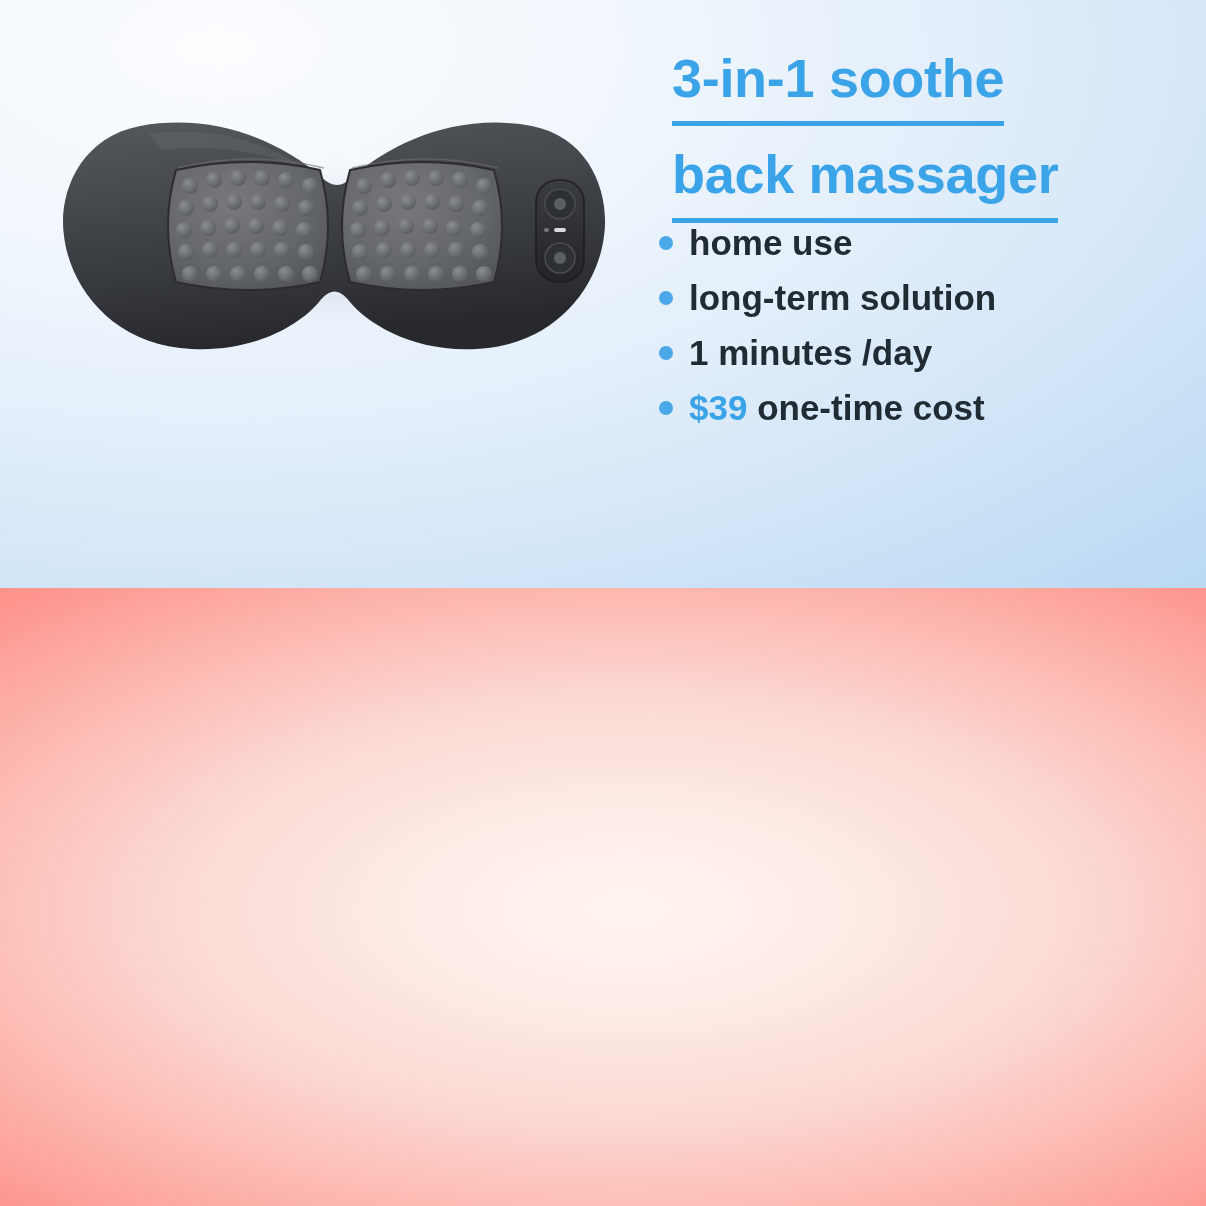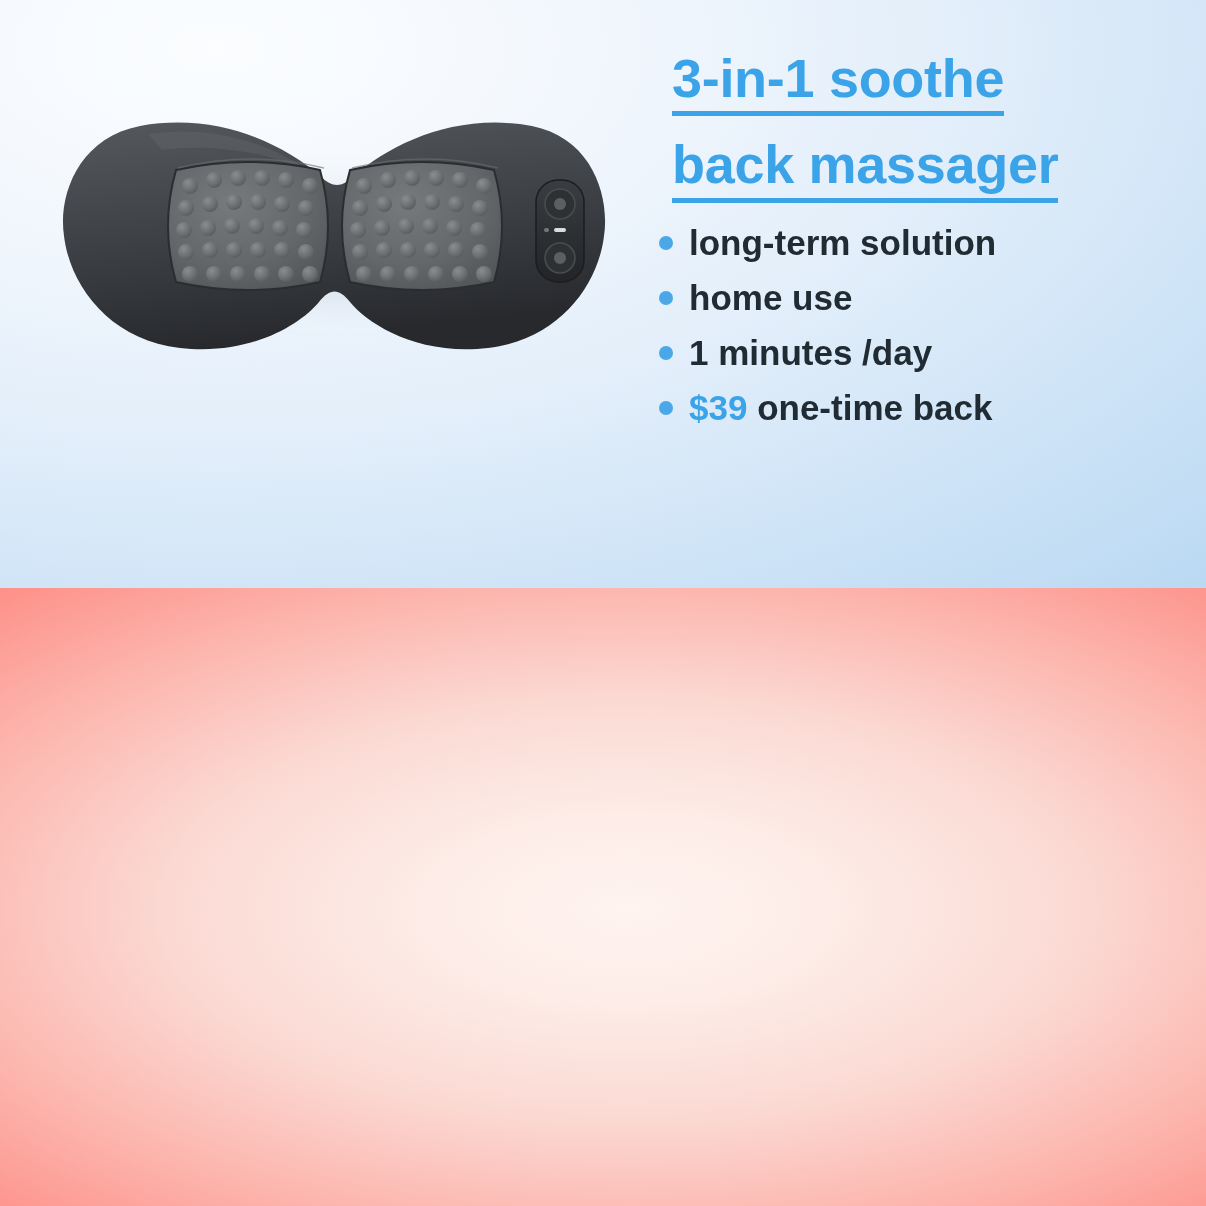--- a/index.html
+++ b/index.html
@@ -68,21 +68,21 @@
   
   .heading {
     position: absolute;
     font-weight: 700;
     letter-spacing: -0.3px;
     line-height: 1.12;
     white-space: nowrap;
   }
   .heading .hline {
     display: inline-block;
-    padding-bottom: 3px;
+    padding-bottom: 13px;
     border-bottom: 5px solid currentColor;
   }
   #heading-blue {
     left: 672px;
     top: 48px;
     width: 500px;
     color: #3ba3e8;
     font-size: 54px;
     text-align: left;
   }
@@ -265,30 +265,30 @@
       </svg>
     </div>
 
     <div class="heading" id="heading-blue">
       <div><span class="hline">3-in-1 soothe</span></div>
       <div class="hline-2"><span class="hline">back massager</span></div>
     </div>
 
     <ul class="bullets" id="bullets-blue">
       <li>
-        <span class="dot"></span><span>long-term solution</span>
+        <span class="dot"></span><span>home use</span>
       </li>
       <li>
-        <span class="dot"></span><span>home use</span>
+        <span class="dot"></span><span>long-term solution</span>
       </li>
       <li>
         <span class="dot"></span><span>1 minutes /day</span>
       </li>
       <li>
-        <span class="dot"></span><span class="price">$39</span><span> one-time back</span>
+        <span class="dot"></span><span class="price">$39</span><span> one-time cost</span>
       </li>
     </ul>
   </div>
 
   <div class="panel" id="panel-bottom">
 
     
     
 
     

